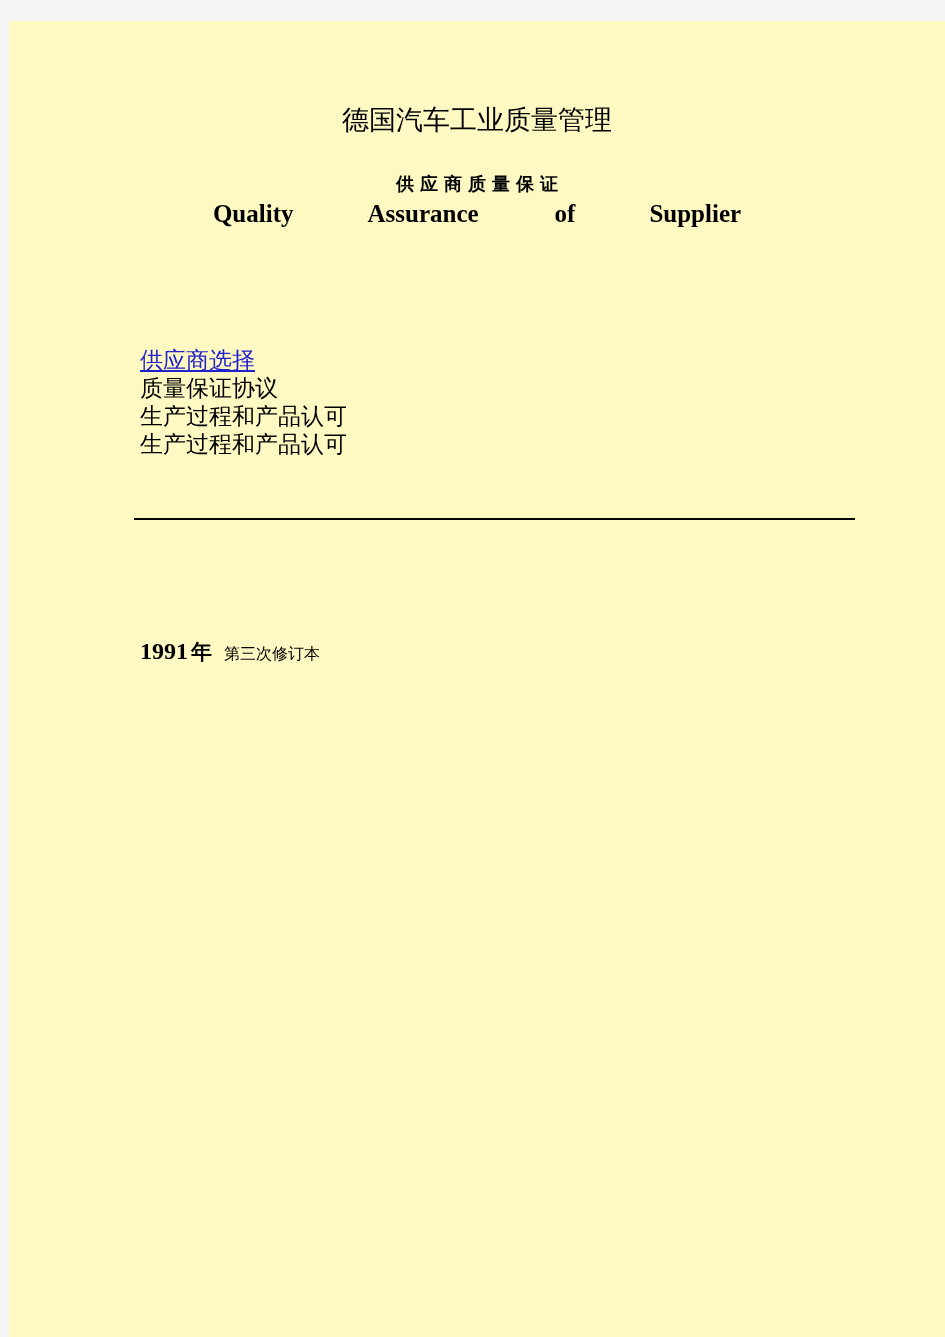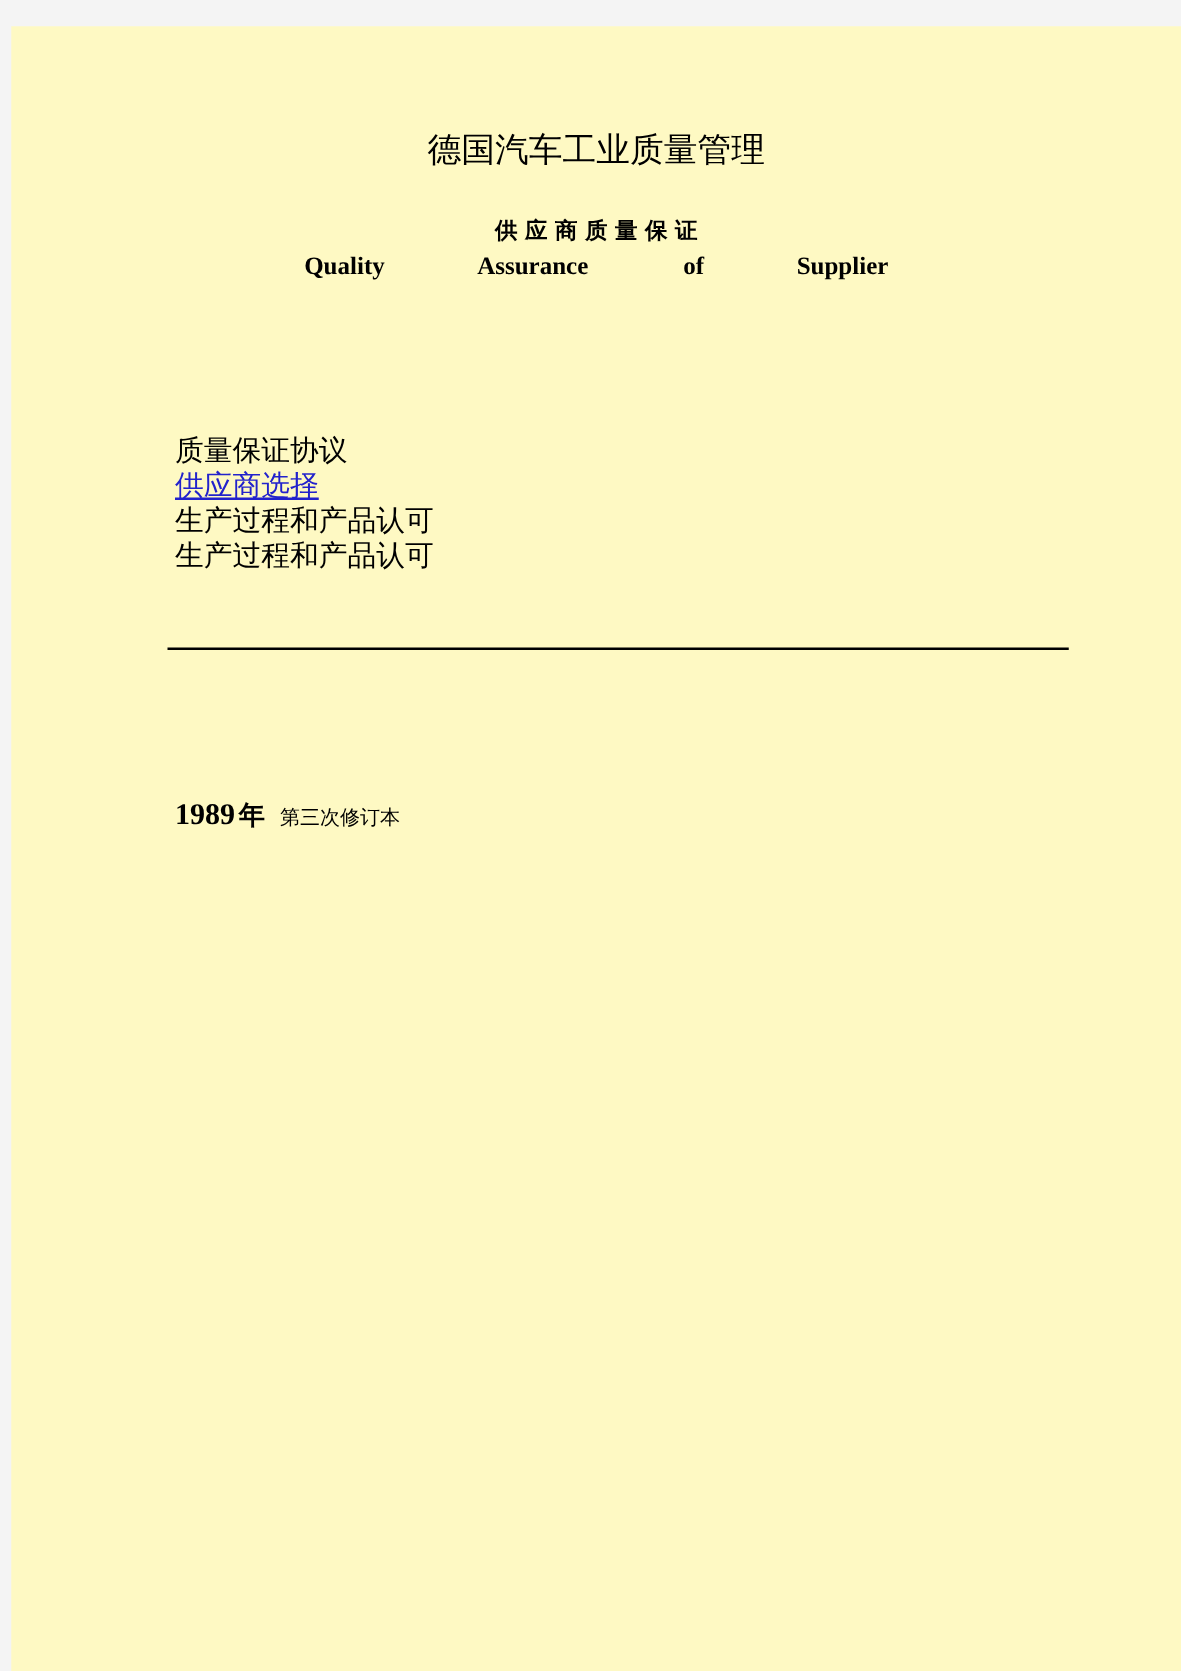--- a/index.html
+++ b/index.html
@@ -61,21 +61,21 @@
     font-weight: 700;
     white-space: nowrap;
   }
 
   .subtitle-en {
     position: absolute;
     left: 0;
     top: 179px;
     width: 936px;
     text-align: center;
-    font-size: 20px;
+    font-size: 25px;
     line-height: 27px;
     color: #000000;
     font-weight: bold;
     white-space: nowrap;
   }
   .subtitle-en .w {
     display: inline-block;
   }
   .subtitle-en .gap-a { width: 74px; display: inline-block; }
   .subtitle-en .gap-b { width: 76px; display: inline-block; }
@@ -145,34 +145,34 @@
 
     <div class="doc-title">德国汽车工业质量管理</div>
 
     <div class="subtitle-cn">供应商质量保证</div>
 
     <div class="subtitle-en">
       <span class="w">Quality</span><span class="gap-a"></span><span class="w">Assurance</span><span class="gap-b"></span><span class="w">of</span><span class="gap-c"></span><span class="w">Supplier</span>
     </div>
 
     <div class="toc">
+      <div class="toc-item is-link">
+        <span>供应商选择</span>
+      </div>
       <div class="toc-item">
         <span>质量保证协议</span>
-      </div>
-      <div class="toc-item is-link">
-        <span>供应商选择</span>
       </div>
       <div class="toc-item">
         <span>生产过程和产品认可</span>
       </div>
       <div class="toc-item">
         <span>生产过程和产品认可</span>
       </div>
     </div>
 
     <div class="divider"></div>
 
     <div class="edition">
-      <span class="year">1989</span><span class="year-unit">年</span><span class="revision">第三次修订本</span>
+      <span class="year">1991</span><span class="year-unit">年</span><span class="revision">第三次修订本</span>
     </div>
 
   </div>
 </div>
 
 </body></html>

